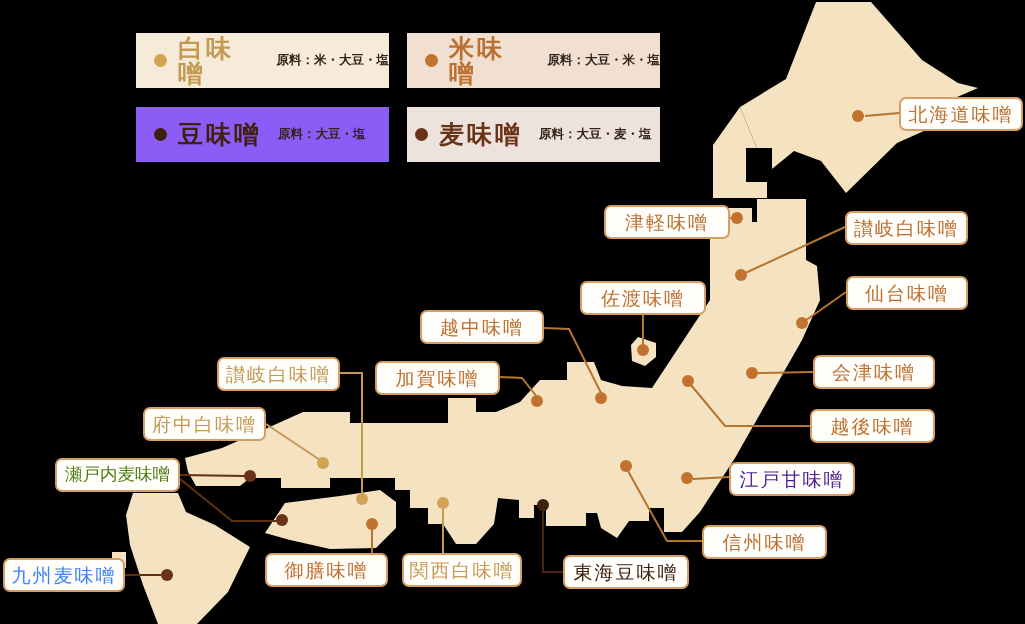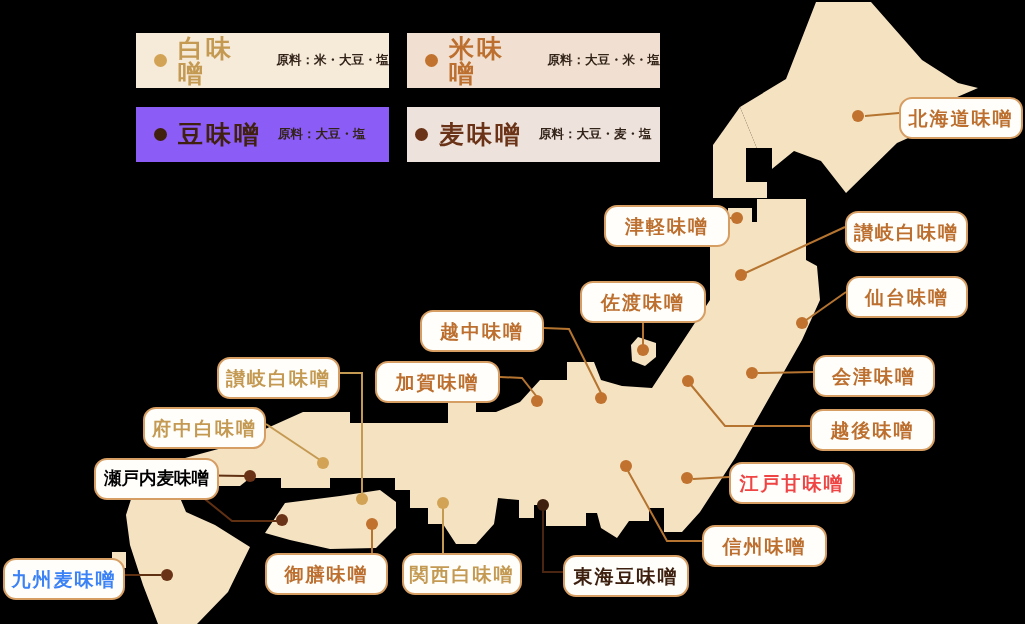--- a/index.html
+++ b/index.html
@@ -8,23 +8,23 @@
   .stage{position:absolute;left:0;top:0;width:1025px;height:624px;}
   svg.map{position:absolute;left:0;top:0;}
   
   .legend-box{position:absolute;width:253px;height:55px;box-sizing:border-box;
       display:flex;align-items:center;padding-left:18px;}
   .legend-dot{width:13px;height:13px;border-radius:50%;flex:0 0 auto;margin-right:11px;}
   .legend-title{font-size:25px;font-weight:bold;letter-spacing:3px;line-height:1;}
   .legend-ing{font-size:12.5px;font-weight:bold;color:#33241a;margin-left:16px;
       letter-spacing:0;white-space:nowrap;}
   
-  .map-label{position:absolute;height:42px;box-sizing:border-box;background:#fffefb;
-      border:2px solid #d79e63;border-radius:13px;display:flex;align-items:center;
-      justify-content:center;font-weight:bold;font-size:19px;letter-spacing:2px;
+  .map-label{position:absolute;height:34px;box-sizing:border-box;background:#fffefb;
+      border:2px solid #d79e63;border-radius:7px;display:flex;align-items:center;
+      justify-content:center;font-weight:normal;font-size:19px;letter-spacing:2px;
       white-space:nowrap;line-height:1;}
   .map-label.compact{letter-spacing:0;font-size:17.5px;}
 </style>
 </head>
 <body>
 
 <div class="stage">
 
   <svg class="map" width="1025" height="624" viewBox="0 0 1025 624">
     <g id="land-layer" fill="#f5e2c1" stroke="none">
@@ -106,24 +106,24 @@
   <div id="labels-layer">
       <div class="map-label" style="left: 899px; top: 97px; width: 124px; color: rgb(188, 111, 46);">北海道味噌</div>
       <div class="map-label" style="left: 580px; top: 205px; width: 126px; color: rgb(188, 111, 46); margin-left: 24px;">津軽味噌</div>
       <div class="map-label" style="left: 845px; top: 211px; width: 123px; color: rgb(188, 111, 46);">讃岐白味噌</div>
       <div class="map-label" style="left: 846px; top: 276px; width: 122px; color: rgb(188, 111, 46);">仙台味噌</div>
       <div class="map-label" style="left: 580px; top: 281px; width: 126px; color: rgb(188, 111, 46);">佐渡味噌</div>
       <div class="map-label" style="left: 813px; top: 355px; width: 122px; color: rgb(188, 111, 46);">会津味噌</div>
       <div class="map-label" style="left: 810px; top: 409px; width: 125px; color: rgb(188, 111, 46);">越後味噌</div>
       <div class="map-label" style="left: 420px; top: 310px; width: 124px; color: rgb(188, 111, 46);">越中味噌</div>
       <div class="map-label" style="left: 375px; top: 361px; width: 125px; color: rgb(188, 111, 46);">加賀味噌</div>
-      <div class="map-label" style="left: 729px; top: 462px; width: 126px; color: #ef4444;">江戸甘味噌</div>
+      <div class="map-label" style="left: 729px; top: 462px; width: 126px; color: #4c1d95;">江戸甘味噌</div>
       <div class="map-label" style="left: 702px; top: 525px; width: 125px; color: rgb(188, 111, 46);">信州味噌</div>
       <div class="map-label" style="left: 265px; top: 553px; width: 123px; color: rgb(188, 111, 46);">御膳味噌</div>
       <div class="map-label" style="left: 217px; top: 357px; width: 123px; color: rgb(196, 154, 83);">讃岐白味噌</div>
       <div class="map-label" style="left: 143px; top: 407px; width: 123px; color: rgb(196, 154, 83);">府中白味噌</div>
       <div class="map-label" style="left: 402px; top: 553px; width: 120px; color: rgb(196, 154, 83);">関西白味噌</div>
-      <div class="map-label compact" style="left: 55px; top: 458px; width: 125px; color: #000000; margin-left: 39px;">瀬戸内麦味噌</div>
+      <div class="map-label compact" style="left: 55px; top: 458px; width: 125px; color: #4d7c0f;">瀬戸内麦味噌</div>
       <div class="map-label" style="left: 3px; top: 558px; width: 122px; color: #3b82f6;">九州麦味噌</div>
       <div class="map-label" style="left: 563px; top: 555px; width: 126px; color: rgb(61, 32, 15);">東海豆味噌</div>
     </div>
 
 </div>
 
 </body></html>

